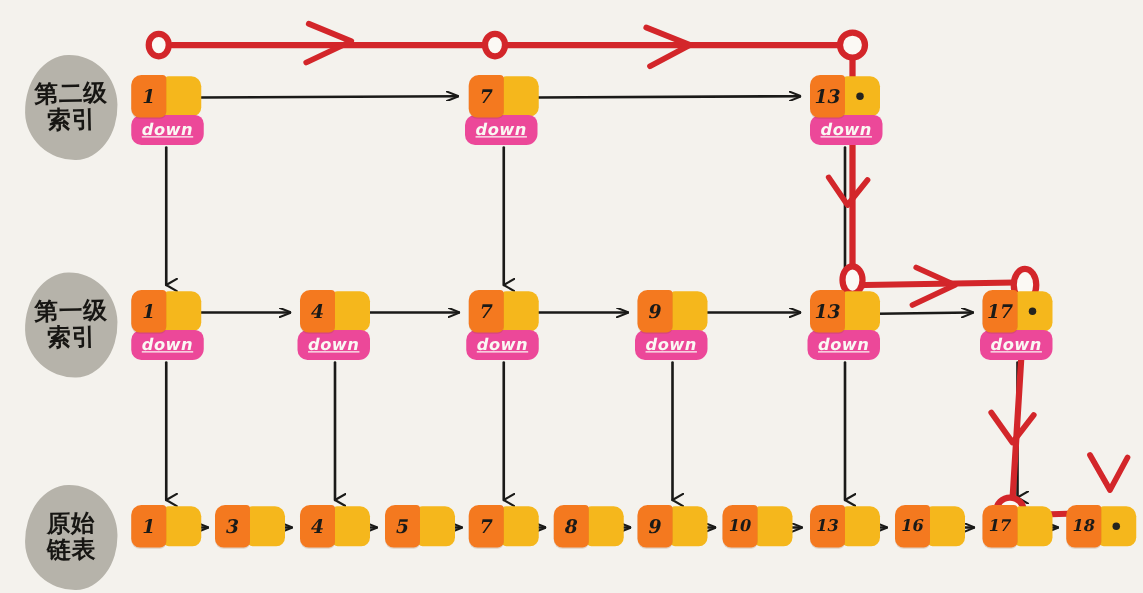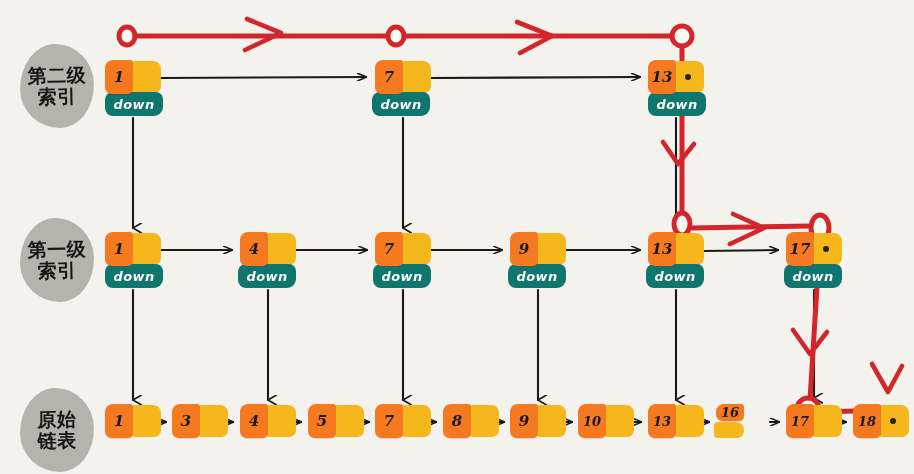--- a/index.html
+++ b/index.html
@@ -83,31 +83,32 @@
     top: 13px;
     width: 6px;
     height: 6px;
     border-radius: 50%;
     background: #24231f;
   }
   .down-box {
     position: absolute;
     width: 58px;
     height: 24px;
-    background: #0f766e;
+    background: #ec4899;
     border-radius: 8px 7px 9px 8px;
     color: #faf8f3;
     font-family: "DejaVu Sans", sans-serif;
     font-style: italic;
     font-size: 13px;
     font-weight: bold;
     display: flex;
     align-items: center;
     justify-content: center;
     letter-spacing: 0.4px;
+    text-decoration: underline;
   }
 </style>
 </head>
 <body>
 
 <div id="stage">
 
   <svg id="svg-layer" viewBox="0 0 914 474" xmlns="http://www.w3.org/2000/svg">
     <defs>
       <marker id="blkArrow" markerWidth="10" markerHeight="8" refX="9" refY="4" orient="auto" markerUnits="userSpaceOnUse">
@@ -314,21 +315,21 @@
     <div class="ptr"></div>
   </div>
   <div class="node" style="left:578px; top:404px;">
     <div class="val" style="font-size:13px;text-align:right;">10</div>
     <div class="ptr"></div>
   </div>
   <div class="node" style="left:648px; top:404px;">
     <div class="val" style="font-size:13px;">13</div>
     <div class="ptr"></div>
   </div>
-  <div class="node" style="left:716px; top:404px;flex-direction:column;">
+  <div class="node" style="left:716px; top:404px;">
     <div class="val" style="font-size:13px;">16</div>
     <div class="ptr"></div>
   </div>
   <div class="node" style="left:786px; top:404px;">
     <div class="val" style="font-size:13px;">17</div>
     <div class="ptr"></div>
   </div>
   <div class="node" style="left:853px; top:404px;text-align:right;">
     <div class="val" style="font-size:13px;">18</div>
     <div class="ptr nil"></div>

